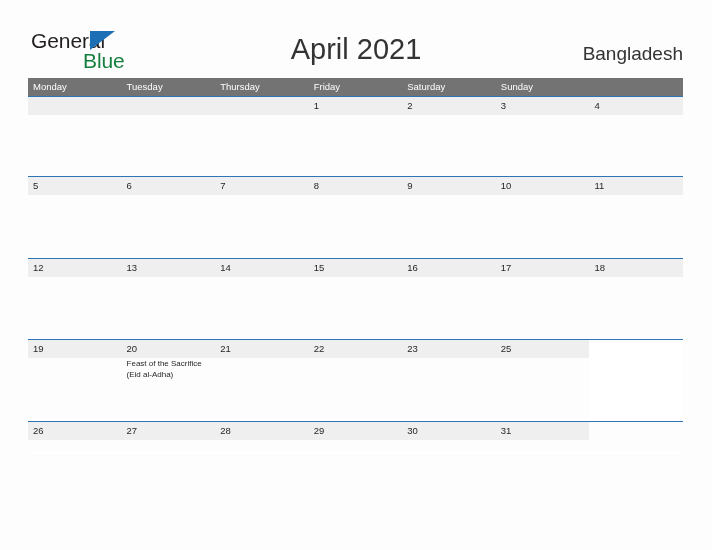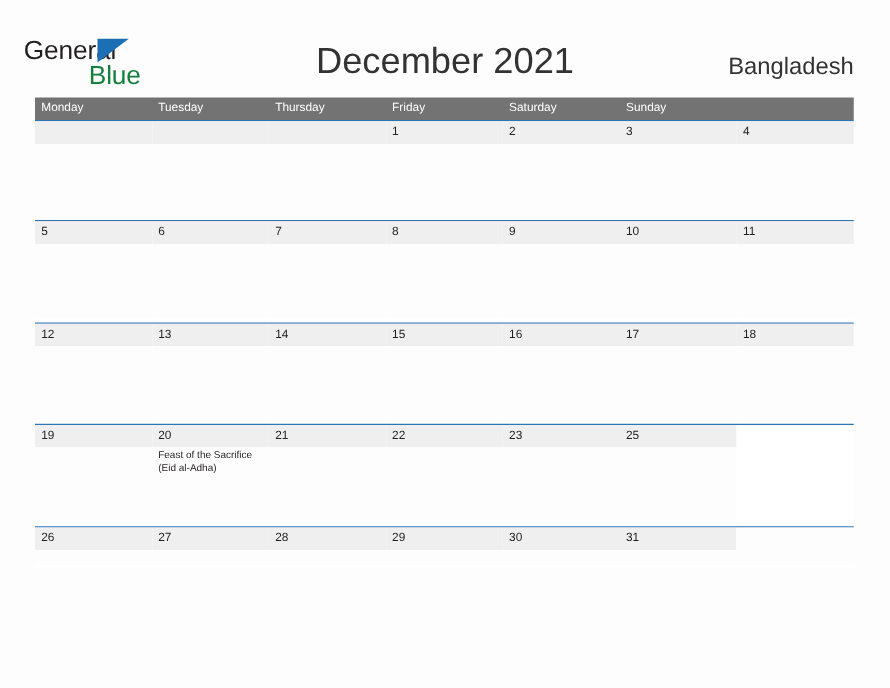--- a/index.html
+++ b/index.html
@@ -19,21 +19,21 @@
   .page-header {
     position: absolute;
     left: 0;
     top: 0;
     width: 712px;
     height: 78px;
   }
 
   .logo {
     position: absolute;
-    left: 19px;
+    left: 31px;
     top: 30px;
     width: 190px;
     height: 44px;
   }
   .logo-general {
     position: absolute;
     left: 0;
     top: 0;
     font-size: 21px;
     line-height: 21px;
@@ -180,21 +180,21 @@
 
 <div class="page-header">
 
   <div class="logo">
     <span class="logo-general">General</span>
     <span class="logo-triangle"></span>
     <span class="logo-bar"></span>
     <span class="logo-blue">Blue</span>
   </div>
 
-  <div class="cal-title">December 2021</div>
+  <div class="cal-title">April 2021</div>
 
   <div class="cal-region">Bangladesh</div>
 
 </div>
 
 <div class="calendar">
   <div class="weekday-row">
       <div class="weekday-cell">Monday</div>
       <div class="weekday-cell">Tuesday</div>
       <div class="weekday-cell">Thursday</div>

